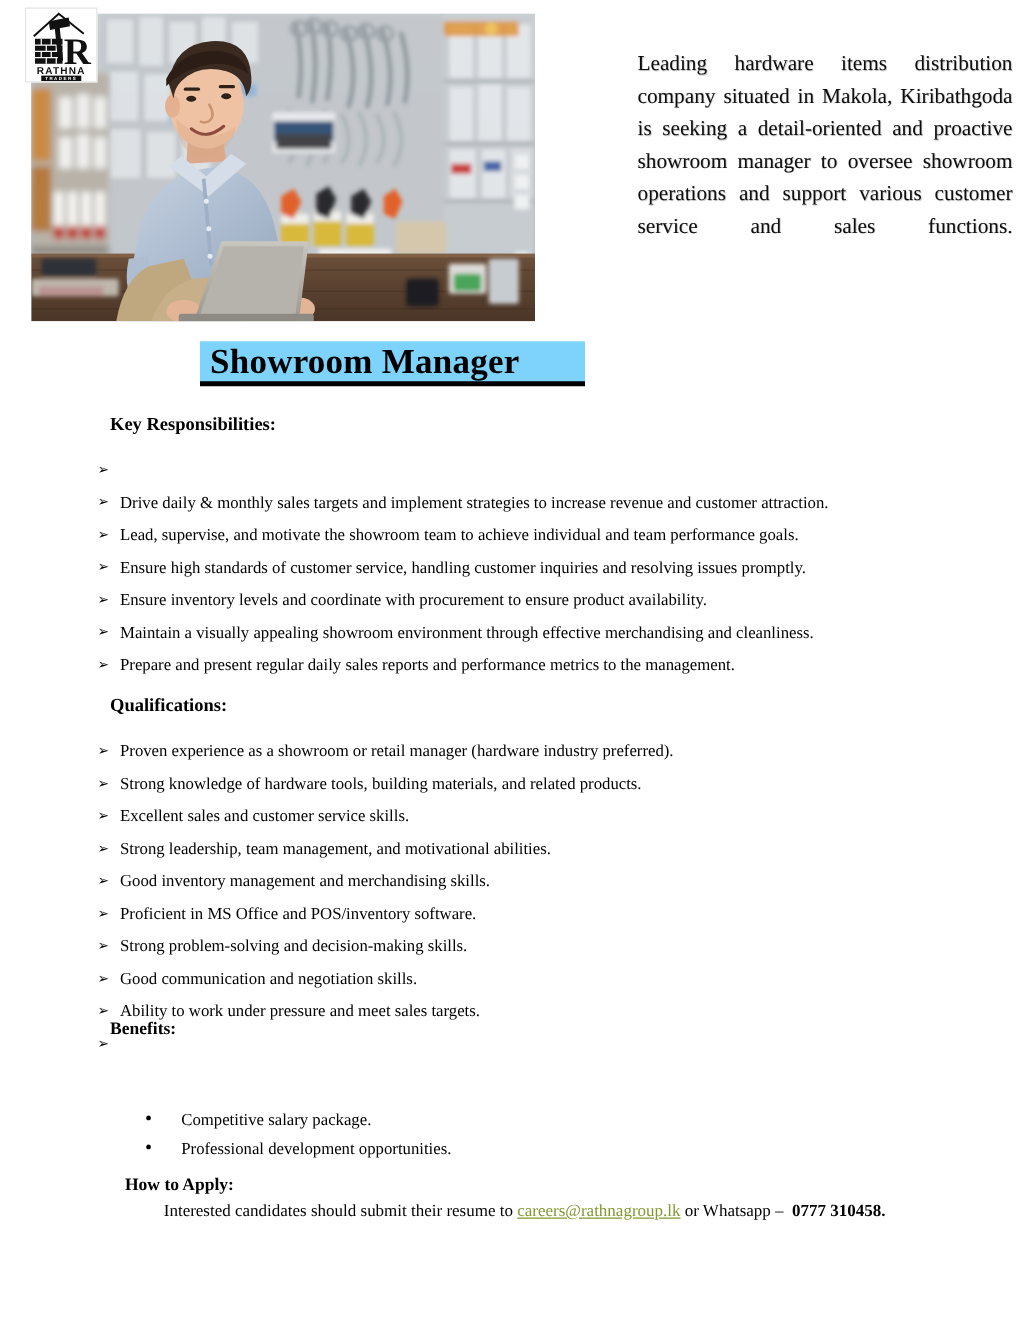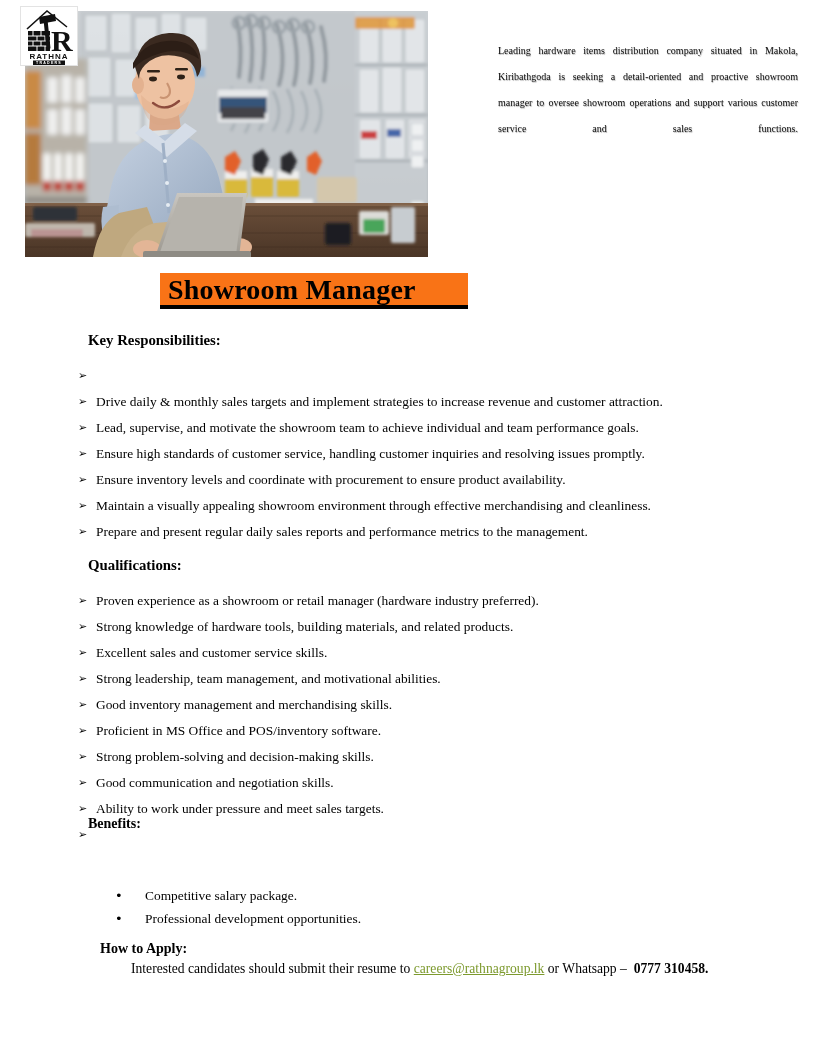--- a/index.html
+++ b/index.html
@@ -46,44 +46,44 @@
     background: #ffffff;
     border: 1px solid #e3e3e3;
     z-index: 5;
     overflow: hidden;
   }
   #logo svg { display: block; }
 
   
   #intro {
     position: absolute;
-    left: 498px;
+    left: 510px;
     top: 38px;
     width: 300px;
-    font-size: 10px;
+    font-size: 17px;
     line-height: 26.1px;
     text-align: justify;
     text-justify: inter-word;
     color: #0d0d0d;
     text-shadow: 0.6px 0.6px 0.7px rgba(120,120,120,0.55);
   }
   #intro::after {
     content: "";
     display: inline-block;
     width: 100%;
   }
 
   
   #title-wrap {
     position: absolute;
     left: 160px;
     top: 273px;
     width: 308px;
     height: 34px;
-    background: #f97316;
+    background: #7dd3fc;
   }
   #title-text {
     position: absolute;
     left: 8px;
     top: 1px;
     font-size: 28px;
     font-weight: bold;
     letter-spacing: 0.2px;
     line-height: 32px;
     white-space: nowrap;

